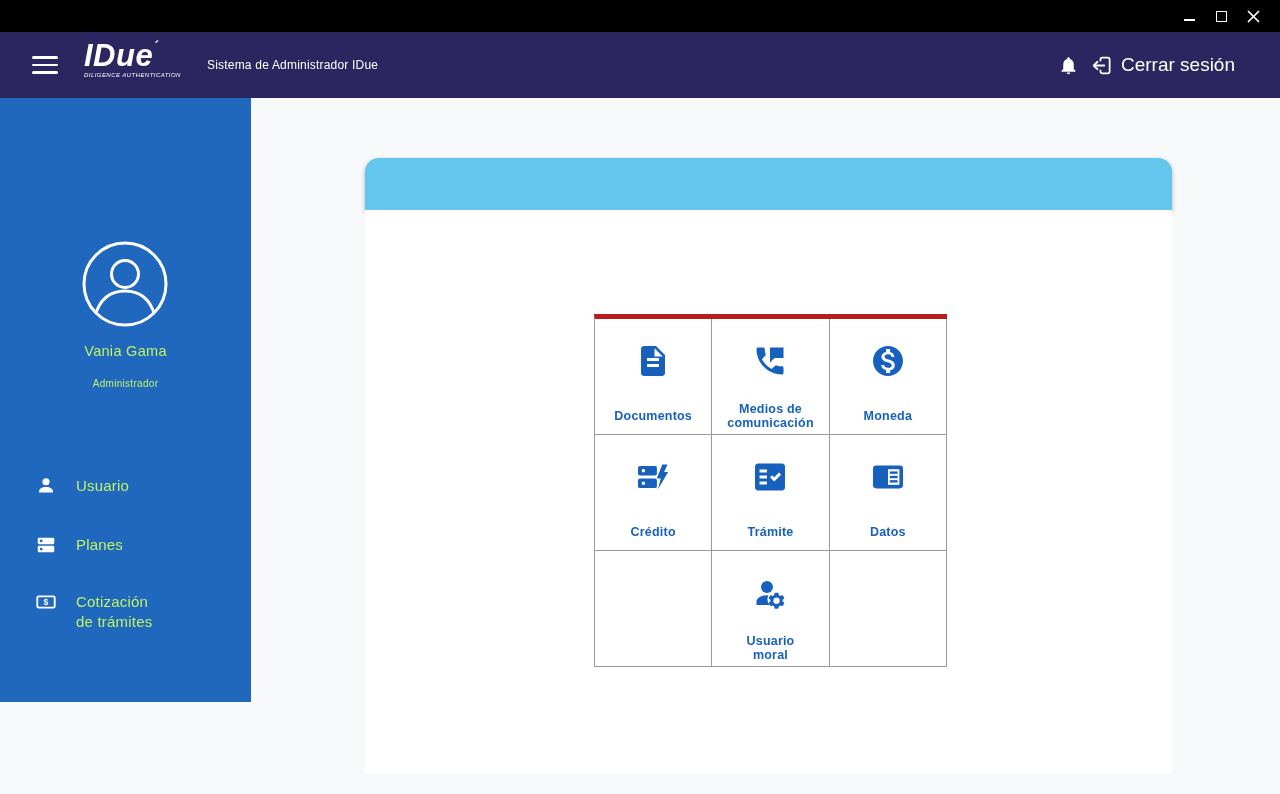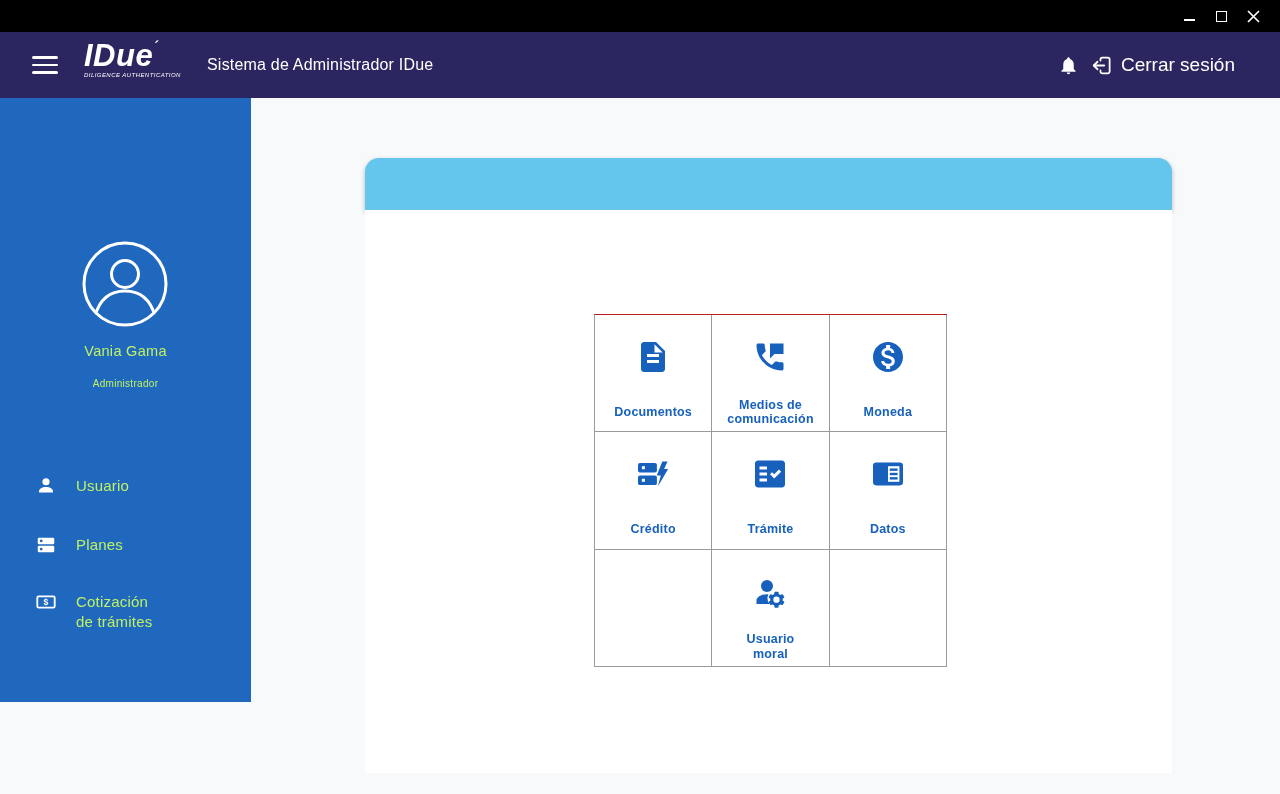--- a/index.html
+++ b/index.html
@@ -21,41 +21,41 @@
   .glyph-max { width:11px; height:11px; border:1.6px solid #fff; }
 
   
   .appbar { position:absolute; top:32px; left:0; width:1280px; height:66px; background:#2b2660; z-index:20; color:#fff; }
   .hamburger { position:absolute; left:32px; top:24px; width:26px; height:18px; display:flex; flex-direction:column; justify-content:space-between; cursor:pointer; }
   .hamburger span { display:block; width:26px; height:2.6px; background:#fff; border-radius:2px; }
   .logo { position:absolute; left:84px; top:8px; width:90px; text-align:left; cursor:default;font-style:italic; }
   .logo-text { font-size:31px; font-weight:bold; letter-spacing:0.5px; line-height:1; color:#fff; }
   .logo-mark { font-size:14px; font-weight:bold; vertical-align:top; line-height:1; }
   .logo-sub { font-size:6px; letter-spacing:0.45px; color:#fff; margin-top:1px; white-space:nowrap; }
-  .app-title { position:absolute; left:207px; top:0; height:66px; display:flex; align-items:center; font-size:16px; font-weight:500; letter-spacing:0.2px; }
+  .app-title { position:absolute; left:207px; top:0; height:66px; display:flex; align-items:center; font-size:12px; font-weight:500; letter-spacing:0.2px; }
   .appbar-right { position:absolute; right:45px; top:0; height:66px; display:flex; align-items:center; gap:10px; }
   .bell-btn { display:flex; align-items:center; cursor:pointer; }
   .logout-btn { display:flex; align-items:center; gap:7px; cursor:pointer; }
   .logout-label { font-size:19px; font-weight:500; color:#fff; }
 
   
   .sidebar { position:absolute; top:98px; left:0; width:251px; height:604px; background:#2067be; color:#bef264; z-index:10; }
   .avatar-wrap { position:absolute; top:142px; left:81px; width:88px; height:88px; }
   .user-name { position:absolute; top:245px; left:0; width:251px; text-align:center; font-size:14.5px; font-weight:500; letter-spacing:0.3px; }
   .user-role { position:absolute; top:280px; left:0; width:251px; text-align:center; font-size:10px; letter-spacing:0.3px; }
   .nav-item { position:absolute; left:0; width:251px; display:flex; align-items:flex-start; padding-left:34px; cursor:pointer; }
   .nav-icon { width:24px; height:24px; flex:0 0 24px; display:flex; align-items:center; justify-content:center; }
   .nav-label { margin-left:18px; font-size:15px; line-height:20px; padding-top:2px; white-space:pre-line; letter-spacing:0.2px; }
   .nav-item.active .nav-label { font-weight:bold; font-size:16.5px; padding-top:1px; }
 
   
   .main { position:absolute; top:98px; left:251px; width:1029px; height:696px; background:#f8f9fa; }
   .banner { position:absolute; left:114px; top:60px; width:807px; height:52px; background:#64c6ec; border-radius:14px 14px 0 0; box-shadow:0 2px 5px rgba(0,0,0,0.28); }
   .card { position:absolute; left:114px; top:112px; width:807px; height:563px; background:#ffffff; }
-  .catalog-grid { position:absolute; left:229px; top:104px; width:353px; height:353px; border-top:1px solid #b91c1c; border-left:1px solid #9a9a9a; display:grid; grid-template-columns:repeat(3,1fr); grid-template-rows:repeat(3,1fr); }
+  .catalog-grid { position:absolute; left:229px; top:104px; width:353px; height:353px; border-top:5px solid #b91c1c; border-left:1px solid #9a9a9a; display:grid; grid-template-columns:repeat(3,1fr); grid-template-rows:repeat(3,1fr); }
   .cell { position:relative; border-right:1px solid #9a9a9a; border-bottom:1px solid #9a9a9a; background:#fff; cursor:pointer; }
   .cell.empty { cursor:default; }
   .cell-icon { position:absolute; top:24px; left:0; width:100%; display:flex; justify-content:center; }
   .cell-label-box { position:absolute; top:78px; left:0; width:100%; height:38px; display:flex; align-items:center; justify-content:center; }
   .cell-label { font-size:12.5px; font-weight:bold; color:#1761bd; text-align:center; line-height:1.15; white-space:pre-line; letter-spacing:0.2px; }
 </style>
 </head>
 <body>
 
 <div class="titlebar">

